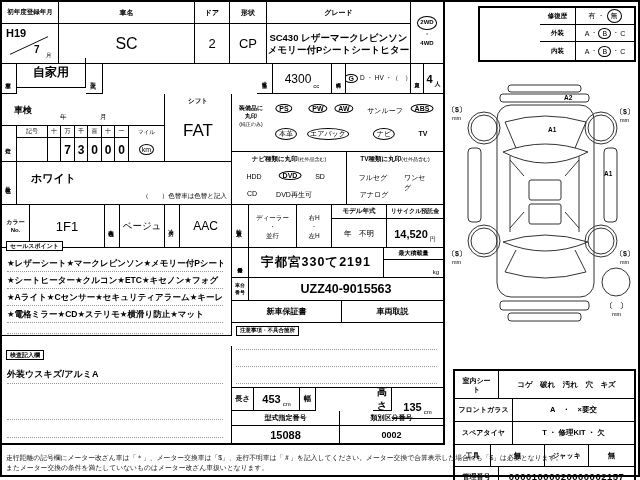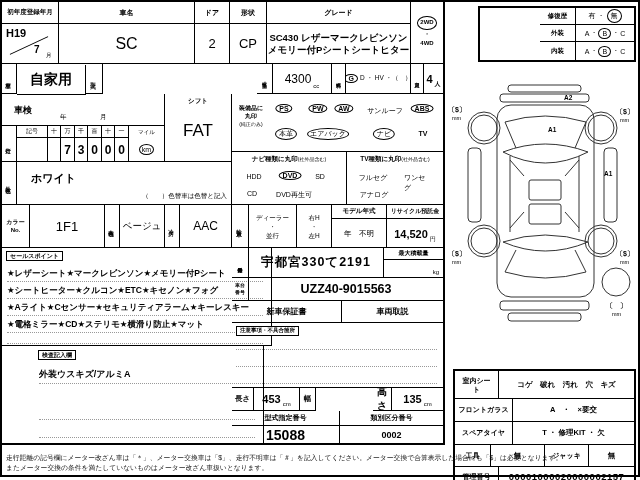--- a/index.html
+++ b/index.html
@@ -52,21 +52,21 @@
   <div class="cell br bb" style="left:265px;top:22px;width:144px;height:40px;">
     <div class="ctr" style="flex-direction:column;height:100%;font-size:9.5px;font-weight:bold;line-height:12px;">
       <span>SC430 レザーマークレビンソン</span>
       <span>メモリー付Pシートシートヒター</span>
     </div>
   </div>
 
   <div class="cell br bb vcell" style="left:0;top:62px;width:15px;height:30px;">
       <span class="vtx" style="font-size:5.5px;">車歴</span>
     </div>
-  <div class="cell br bb ctr" style="left:15px;top:63px;width:69px;height:30px;font-size:14px;font-weight:bold;">自家用</div>
+  <div class="cell br bb ctr" style="left:15px;top:56px;width:69px;height:30px;font-size:12px;font-weight:bold;">自家用</div>
   <div class="cell br bb vcell" style="left:84px;top:62px;width:17px;height:30px;">
       <span class="vtx" style="font-size:5.5px;">型式</span>
     </div>
   <div class="cell br bb vcell" style="left:255px;top:62px;width:16px;height:30px;">
       <span class="vtx" style="font-size:5px;">排気量</span>
     </div>
   <div class="cell br bb ctr" style="left:271px;top:62px;width:59px;height:30px;font-size:12px;">
     <span>4300</span>
     <span class="unit" style="align-self:flex-end;margin-bottom:4px;">cc</span>
   </div>
@@ -201,21 +201,21 @@
     <div class="ctr" style="width:100%;height:29px;font-size:7.5px;">年　不明</div>
   </div>
   <div class="cell bb" style="left:385px;top:203px;width:56px;height:43px;">
     <div class="ctr bb hdr" style="width:100%;height:13px;font-size:6px;">リサイクル預託金</div>
     <div class="ctr" style="width:100%;height:29px;">
       <span style="font-size:11px;font-weight:bold;">14,520</span>
       <span class="unit" style="align-self:flex-end;margin-bottom:4px;">円</span>
     </div>
   </div>
 
-  <div class="cell br bb" style="left:0;top:246px;width:270px;height:98px;">
+  <div class="cell br bb" style="left:0;top:236px;width:230px;height:98px;">
     <span class="tag" style="left:4px;top:3px;">セールスポイント</span>
     <div class="sline" style="top:17px;height:16px;line-height:16px;">★レザーシート★マークレビンソン★メモリー付Pシート</div>
     <div class="sline" style="top:34px;height:16px;line-height:16px;">★シートヒーター★クルコン★ETC★キセノン★フォグ</div>
     <div class="sline" style="top:51px;height:16px;line-height:16px;">★Aライト★Cセンサー★セキュリティアラーム★キーレスキー</div>
     <div class="sline" style="top:68px;height:16px;line-height:16px;">★電格ミラー★CD★ステリモ★横滑り防止★マット</div>
     <div class="dline" style="left:5px;right:8px;top:85px;height:10px;"></div>
   </div>
 
   <div class="cell br bb vcell" style="left:230px;top:246px;width:17px;height:30px;">
       <span class="vtx" style="font-size:5px;letter-spacing:0;">登録番号</span>
@@ -232,42 +232,42 @@
   <div class="cell br bb ctr" style="left:230px;top:299px;width:110px;height:22px;font-size:8px;font-weight:bold;">新車保証書</div>
   <div class="cell bb ctr" style="left:340px;top:299px;width:101px;height:22px;font-size:8px;font-weight:bold;">車両取説</div>
 
   <div class="cell bb" style="left:230px;top:321px;width:211px;height:65px;">
     <span class="tag" style="left:4px;top:3px;font-size:5.5px;">注意事項・不具合箇所</span>
     <div class="dline" style="left:4px;right:6px;top:26px;"></div>
     <div class="dline" style="left:4px;right:6px;top:43px;"></div>
     <div class="dline" style="left:4px;right:6px;top:60px;"></div>
   </div>
 
-  <div class="cell br" style="left:0;top:344px;width:230px;height:97px;margin-left:32px;">
+  <div class="cell br" style="left:0;top:344px;width:230px;height:97px;">
     <span class="tag" style="left:4px;top:4px;">検査記入欄</span>
     <div class="sline" style="top:20px;height:17px;line-height:17px;font-size:9px;">外装ウスキズ/アルミA</div>
     <div class="dline" style="left:5px;right:8px;top:56px;height:17px;"></div>
     <div class="dline" style="left:5px;right:8px;top:74px;height:17px;"></div>
   </div>
 
   <div class="cell br bb ctr hdr" style="left:230px;top:386px;width:22px;height:23px;font-size:7.5px;">長さ</div>
   <div class="cell br bb ctr" style="left:252px;top:386px;width:46px;height:23px;">
     <span style="font-size:11px;font-weight:bold;">453</span>
     <span class="unit" style="align-self:flex-end;margin-bottom:3px;">cm</span>
   </div>
   <div class="cell br bb ctr hdr" style="left:298px;top:386px;width:16px;height:23px;font-size:7.5px;">幅</div>
   <div class="cell br bb ctr hdr" style="left:371px;top:386px;width:19px;height:23px;font-size:10px;">高さ</div>
-  <div class="cell bb ctr" style="left:390px;top:386px;width:51px;height:23px;">
+  <div class="cell bb ctr" style="left:390px;top:394px;width:51px;height:23px;">
     <span style="font-size:11px;font-weight:bold;">135</span>
     <span class="unit" style="align-self:flex-end;margin-bottom:3px;">cm</span>
   </div>
 
   <div class="cell br bb ctr hdr" style="left:230px;top:409px;width:108px;height:15px;">型式指定番号</div>
   <div class="cell bb ctr hdr" style="left:338px;top:409px;width:103px;height:15px;">類別区分番号</div>
-  <div class="cell br ctr" style="left:230px;top:424px;width:108px;height:17px;font-size:14px;font-weight:bold;">15088</div>
+  <div class="cell br ctr" style="left:230px;top:424px;width:108px;height:17px;font-size:11px;font-weight:bold;">15088</div>
   <div class="cell ctr" style="left:338px;top:424px;width:103px;height:17px;font-size:9px;font-weight:bold;">0002</div>
 </div>
 
 <div class="abs" style="left:478px;top:6px;width:158px;height:56px;border:2px solid #000;">
   <div class="cell br bb ctr hdr" style="left:60px;top:0;width:36px;height:17px;font-size:6.5px;">修復歴</div>
   <div class="cell bb ctr" style="left:96px;top:0;width:58px;height:17px;font-size:7px;">
     <span>有</span>
     <span style="margin:0 2px;">・</span>
     <span class="circ" style="padding:1px 3px;">無</span>
   </div>

